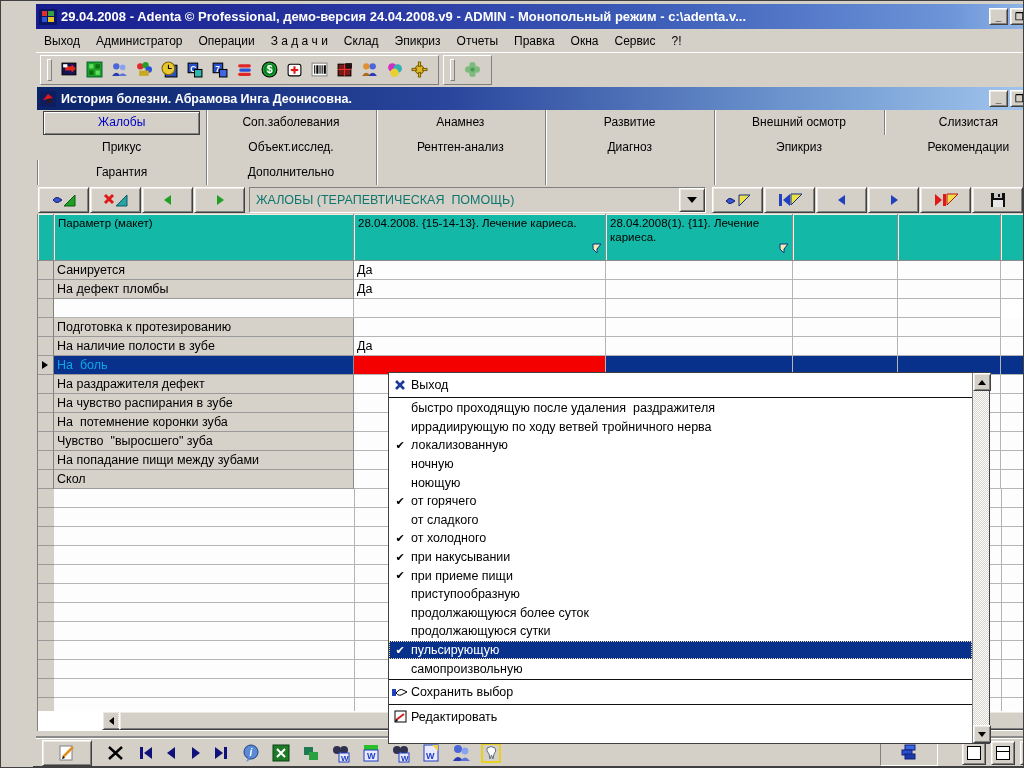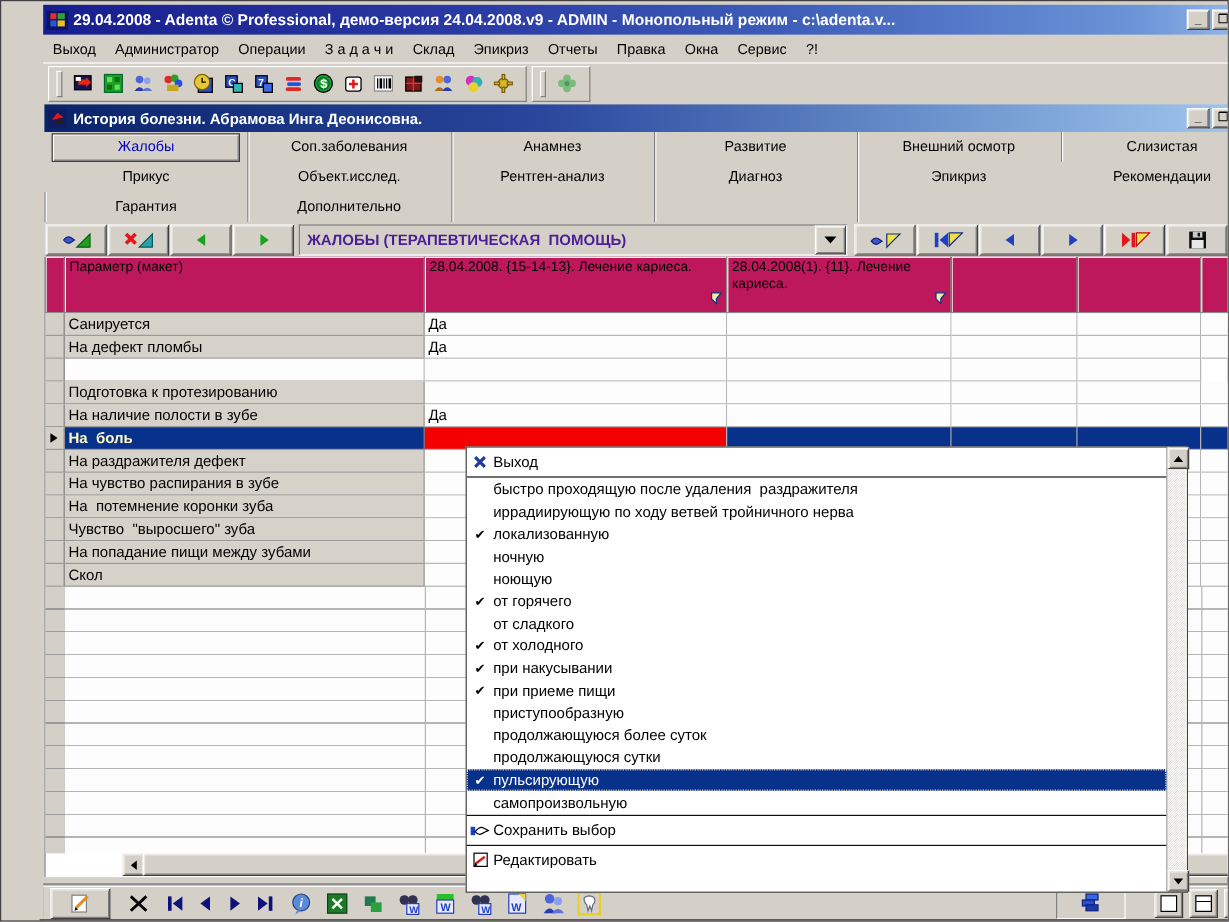--- a/index.html
+++ b/index.html
@@ -37,37 +37,37 @@
   #tabs{left:4px;top:109px;width:1016px;height:76px;background:#d4d0c8;
         display:grid;grid-template-columns:repeat(6,1fr);grid-template-rows:repeat(3,25px);align-items:center;}
   .tabcell{text-align:center;position:relative;height:25px;line-height:25px;white-space:nowrap;}
   .tabsep{box-shadow:inset 1px 0 0 #808080, inset 2px 0 0 #ffffff;}
   #tab-zhaloby{margin:1px 6px;height:22px;line-height:20px;color:#0000c8;
         background:#d4d0c8;border:1px solid;border-color:#404040;box-shadow:inset 1px 1px 0 #fff, inset -1px -1px 0 #808080;}
   
   #recbar{left:4px;top:185px;width:1016px;height:28px;background:#d4d0c8;display:flex;align-items:center;}
   .rbtn{width:49px;height:24px;display:flex;align-items:center;justify-content:center;margin-left:1px;}
   #combo{width:455px;height:24px;margin-left:4px;display:flex;align-items:center;border:1px solid;border-color:#808080 #fff #fff #808080;background:#d4d0c8;}
-  #combo .cval{color:#4c1d95;font-weight:bold;font-size:12.5px;padding-left:6px;white-space:pre;flex:1;}
+  #combo .cval{color:#0f766e;font-weight:normal;font-size:12.5px;padding-left:6px;white-space:pre;flex:1;}
   #combo .drop{width:24px;height:22px;display:flex;align-items:center;justify-content:center;}
   .arrow-down{width:0;height:0;border-left:5px solid transparent;border-right:5px solid transparent;border-top:6px solid #000;}
   
   #tablewrap{left:4px;top:213px;width:1014px;height:517px;background:#fff;border-left:1px solid #808080;}
   .grid7{display:grid;grid-template-columns:16px 300px 252px 187px 105px 103px 32px;}
   #thead{position:absolute;left:0;top:0;height:47px;}
-  .hc{background:#be185d;border-right:1px solid #8c8c8c;border-bottom:1px solid #8c8c8c;box-shadow:inset 1px 1px 0 #f2efe9;
+  .hc{background:#14b8a6;border-right:1px solid #8c8c8c;border-bottom:1px solid #8c8c8c;box-shadow:inset 1px 1px 0 #f2efe9;
       font-size:11.5px;padding:2px 4px;position:relative;line-height:14px;overflow:hidden;}
   .hflag{position:absolute;right:3px;bottom:6px;}
   .trow{position:absolute;left:0;height:19px;}
   .c{height:19px;box-sizing:border-box;overflow:hidden;}
   .ind{background:#d4d0c8;border-right:1px solid #808080;border-bottom:1px solid #9a9a9a;position:relative;}
   .lab{background:#d6d2ca;border-right:1px solid #8c8c8c;border-bottom:1px solid #9a9a9a;
        padding:2px 3px;white-space:pre;font-size:12.5px;}
   .v{background:#fdfdfd;border-right:1px solid #b5b5b5;border-bottom:1px solid #b5b5b5;padding:2px 3px;font-size:12.5px;}
-  .selrow .lab{background:#08318c;color:#fef9c3;font-weight:bold;}
+  .selrow .lab{background:#08318c;color:#0ea5e9;}
   .selrow .v{background:#08318c;}
   .selrow .v.redcell{background:#f40000;}
   .rowmark{position:absolute;left:4px;top:5px;width:0;height:0;border-top:4px solid transparent;border-bottom:4px solid transparent;border-left:6px solid #000;}
   #emptyrows{position:absolute;left:16px;top:275px;width:979px;height:222px;
      background:repeating-linear-gradient(to bottom,#fdfdfd 0 18px,#b5b5b5 18px 19px);}
   #emptyind{position:absolute;left:0;top:275px;width:16px;height:222px;background:#d4d0c8;border-right:1px solid #808080;
      background-image:repeating-linear-gradient(to bottom,#d4d0c8 0 18px,#9a9a9a 18px 19px);}
   .vline{position:absolute;top:275px;height:222px;width:1px;background:#b5b5b5;}
   
   .sb-track{background:#fff;background-image:linear-gradient(45deg,#d6d3cc 25%,transparent 25%,transparent 75%,#d6d3cc 75%),linear-gradient(45deg,#d6d3cc 25%,transparent 25%,transparent 75%,#d6d3cc 75%);background-size:2px 2px;background-position:0 0,1px 1px;}

